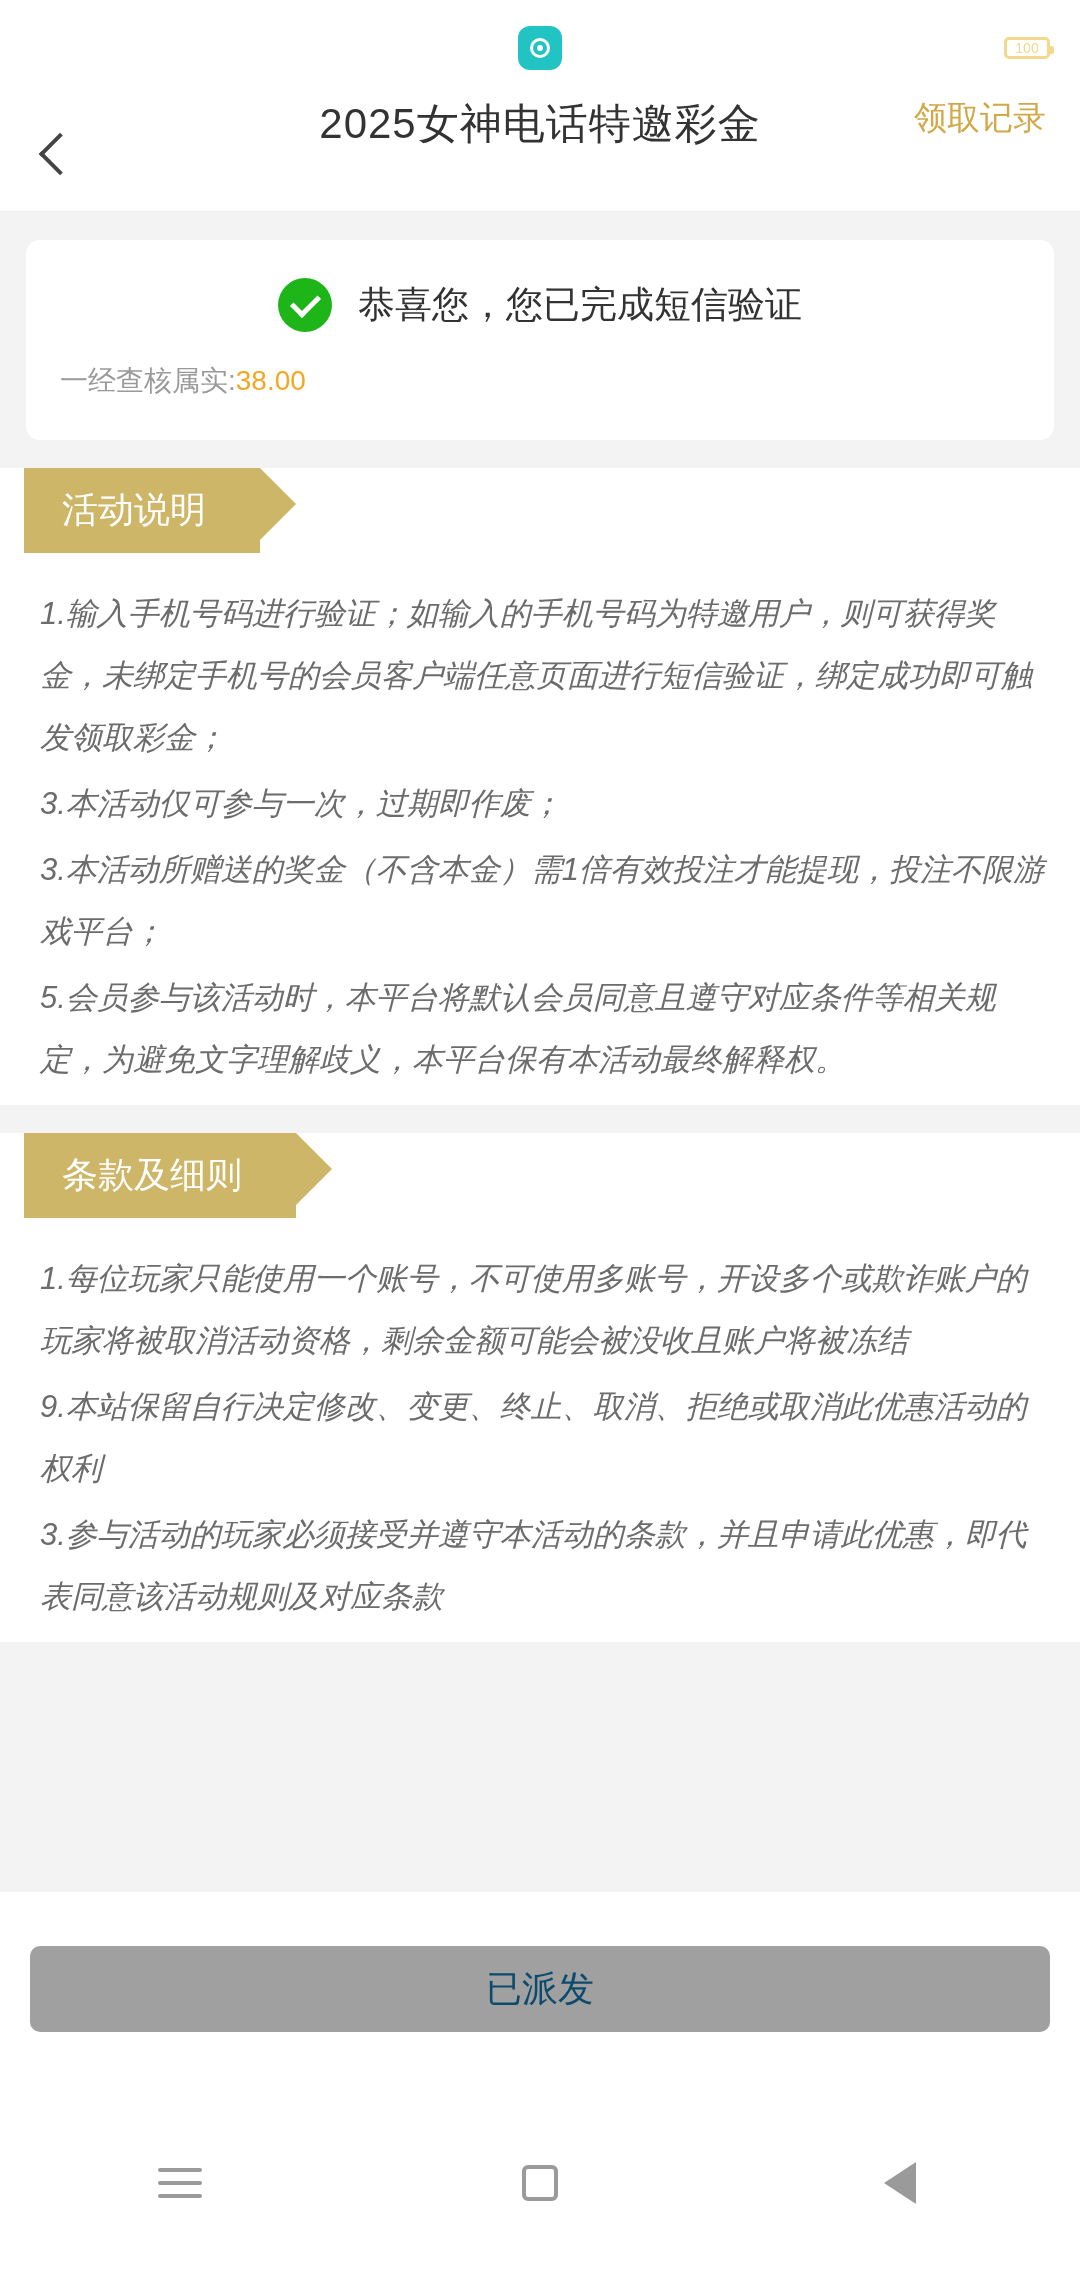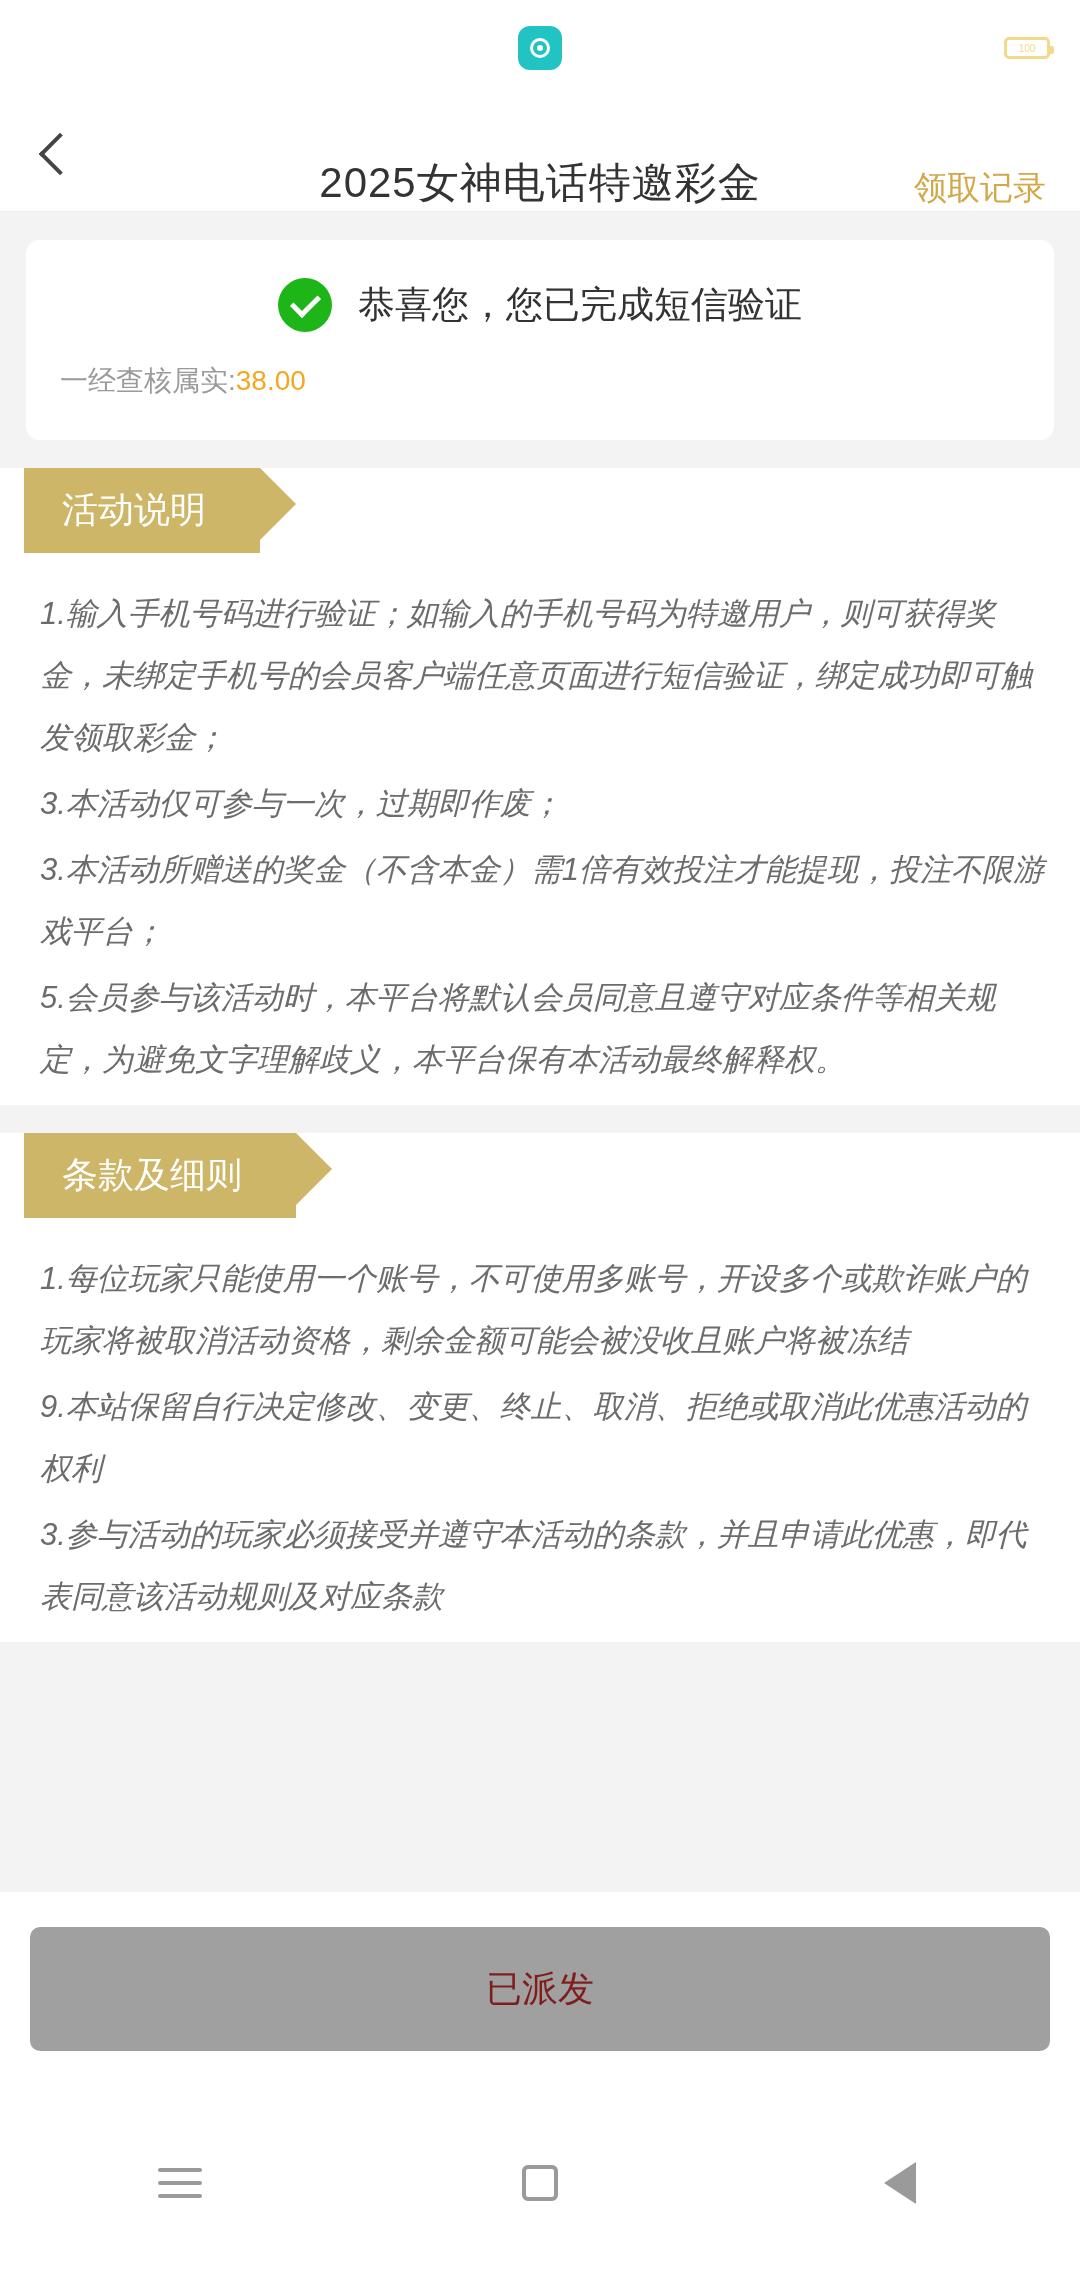--- a/index.html
+++ b/index.html
@@ -73,40 +73,40 @@
   .battery {
     width: 46px;
     height: 22px;
     border: 3px solid #f2d98c;
     border-radius: 5px;
     position: relative;
     display: flex;
     align-items: center;
     justify-content: center;
     color: #f2d98c;
-    font-size: 10px;
+    font-size: 14px;
     box-sizing: border-box;
   }
   .battery:after {
     content: "";
     position: absolute;
     right: -7px;
     top: 6px;
     width: 4px;
     height: 8px;
     background: #f2d98c;
     border-radius: 0 2px 2px 0;
   }
 
   
   .title-bar {
     height: 115px;
     background: #ffffff;
     display: flex;
-    align-items: flex-end;
+    align-items: flex-start;
     position: relative;
     border-bottom: 1px solid #eeeeee;
   }
   .back-btn {
     width: 110px;
     height: 115px;
     display: flex;
     align-items: center;
     justify-content: center;
   }
@@ -231,24 +231,24 @@
     right: 0;
     bottom: 194px;
     height: 194px;
     background: #ffffff;
     display: flex;
     align-items: center;
     justify-content: center;
   }
   .action-button {
     width: 1020px;
-    height: 124px;
+    height: 86px;
     border-radius: 10px;
     background: #a0a0a0;
-    color: #7f1d1d;
+    color: #0c4a6e;
     font-size: 36px;
     display: flex;
     align-items: center;
     justify-content: center;
     border: none;
     font-family: "Liberation Sans", sans-serif;
   }
 
   
   .nav-bar {

